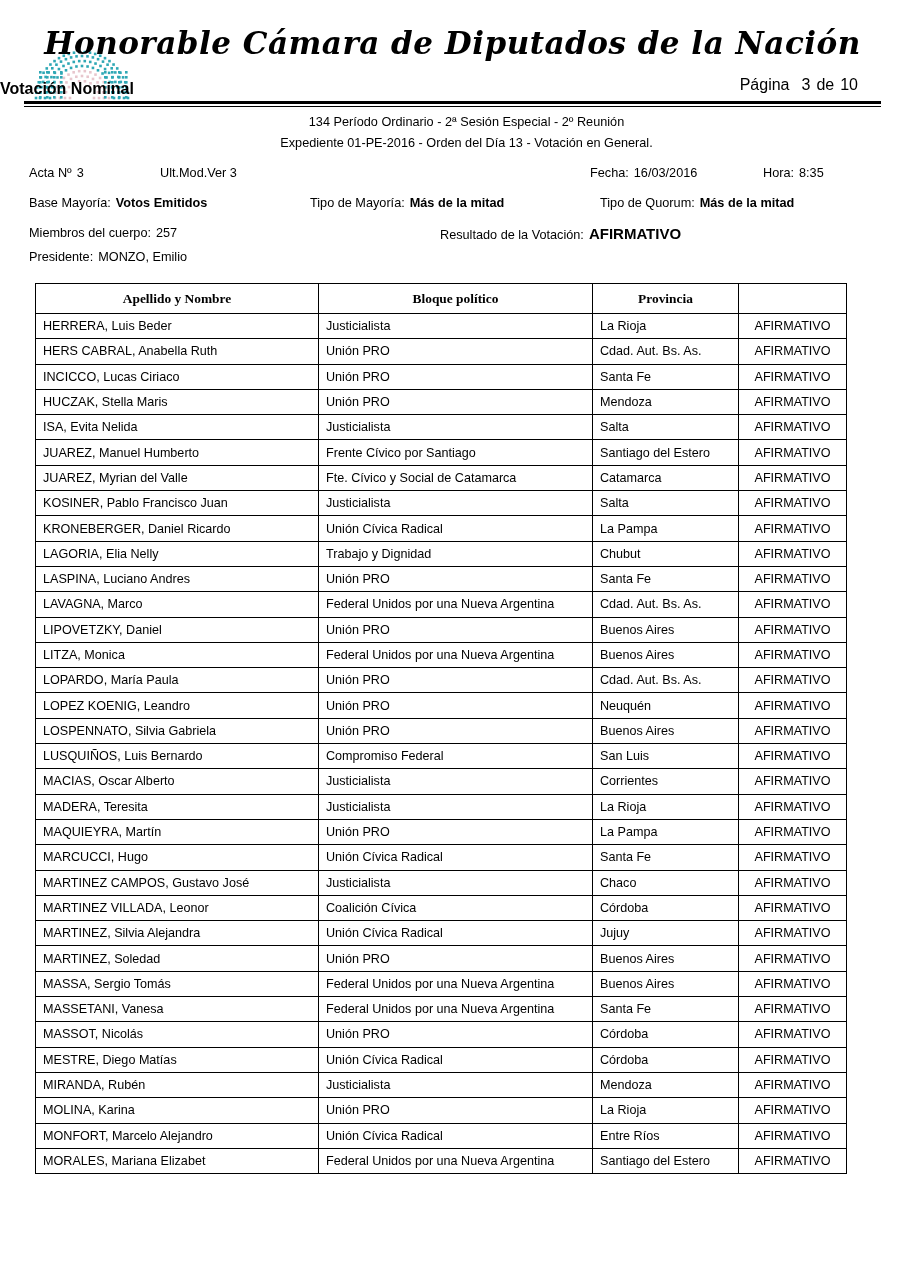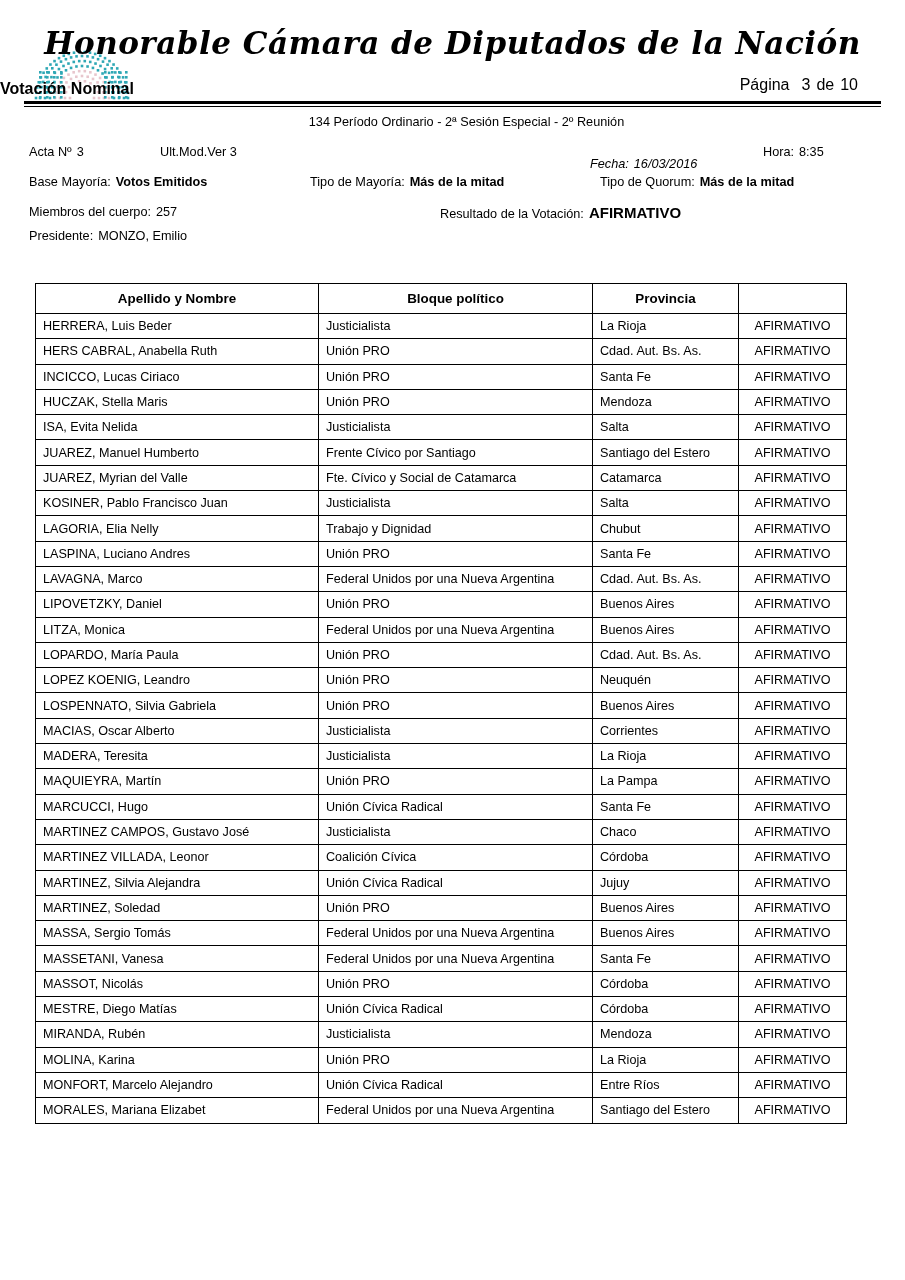--- a/index.html
+++ b/index.html
@@ -94,21 +94,21 @@
   }
   .meta-row {
     position: relative;
     height: 30px;
   }
   .meta-row .cell { position: absolute; white-space: nowrap; }
   .b { font-weight: bold; }
 
   .r1-acta   { left: 29px;  top: 0; }
   .r1-ult    { left: 160px; top: 0; }
-  .r1-fecha  { left: 590px; top: 12px; font-style: italic; }
+  .r1-fecha  { left: 590px; top: 0; }
   .r1-hora   { left: 763px; top: 0; }
 
   .r2-base   { left: 29px;  top: 0; }
   .r2-tipo   { left: 310px; top: 0; }
   .r2-quorum { left: 600px; top: 0; }
 
   .r3-miembros { left: 29px;  top: 0; }
   .r3-resultado{ left: 440px; top: -1px; }
   .r3-resultado .val { font-weight: bold; font-size: 15px; }
 
@@ -135,20 +135,21 @@
     height: 25.3px;
     vertical-align: middle;
     overflow: hidden;
     white-space: nowrap;
   }
   table.vote th {
     text-align: center;
     font-weight: bold;
     font-size: 13.4px;
     height: 30px;
+    font-family: Liberation Serif, serif;
   }
   .col-name  { width: 283px; }
   .col-block { width: 274px; }
   .col-prov  { width: 146px; }
   .col-vote  { width: 108px; }
   td.c-vote  { text-align: center; }
 </style>
 </head>
 <body>
 
@@ -353,20 +354,21 @@
   </div>
 
   <div class="rule-wrap">
     <div class="rule-thick"></div>
     <div class="rule-thin"></div>
   </div>
 </div>
 
 <div class="session-lines">
   <div>134 Período Ordinario - 2ª Sesión Especial - 2º Reunión</div>
+  <div>Expediente 01-PE-2016 - Orden del Día 13 - Votación en General.</div>
 </div>
 
 <div class="meta">
 
   <div class="meta-row">
     <div class="cell r1-acta">
       <span class="lbl-sep">Acta Nº</span><span>3</span>
     </div>
     <div class="cell r1-ult">Ult.Mod.Ver 3</div>
     <div class="cell r1-fecha">
@@ -464,20 +466,26 @@
           <td class="c-prov">Catamarca</td>
           <td class="c-vote">AFIRMATIVO</td>
         </tr>
         <tr>
           <td class="c-name">KOSINER, Pablo Francisco Juan</td>
           <td class="c-block">Justicialista</td>
           <td class="c-prov">Salta</td>
           <td class="c-vote">AFIRMATIVO</td>
         </tr>
         <tr>
+          <td class="c-name">KRONEBERGER, Daniel Ricardo</td>
+          <td class="c-block">Unión Cívica Radical</td>
+          <td class="c-prov">La Pampa</td>
+          <td class="c-vote">AFIRMATIVO</td>
+        </tr>
+        <tr>
           <td class="c-name">LAGORIA, Elia Nelly</td>
           <td class="c-block">Trabajo y Dignidad</td>
           <td class="c-prov">Chubut</td>
           <td class="c-vote">AFIRMATIVO</td>
         </tr>
         <tr>
           <td class="c-name">LASPINA, Luciano Andres</td>
           <td class="c-block">Unión PRO</td>
           <td class="c-prov">Santa Fe</td>
           <td class="c-vote">AFIRMATIVO</td>
@@ -512,20 +520,26 @@
           <td class="c-prov">Neuquén</td>
           <td class="c-vote">AFIRMATIVO</td>
         </tr>
         <tr>
           <td class="c-name">LOSPENNATO, Silvia Gabriela</td>
           <td class="c-block">Unión PRO</td>
           <td class="c-prov">Buenos Aires</td>
           <td class="c-vote">AFIRMATIVO</td>
         </tr>
         <tr>
+          <td class="c-name">LUSQUIÑOS, Luis Bernardo</td>
+          <td class="c-block">Compromiso Federal</td>
+          <td class="c-prov">San Luis</td>
+          <td class="c-vote">AFIRMATIVO</td>
+        </tr>
+        <tr>
           <td class="c-name">MACIAS, Oscar Alberto</td>
           <td class="c-block">Justicialista</td>
           <td class="c-prov">Corrientes</td>
           <td class="c-vote">AFIRMATIVO</td>
         </tr>
         <tr>
           <td class="c-name">MADERA, Teresita</td>
           <td class="c-block">Justicialista</td>
           <td class="c-prov">La Rioja</td>
           <td class="c-vote">AFIRMATIVO</td>

